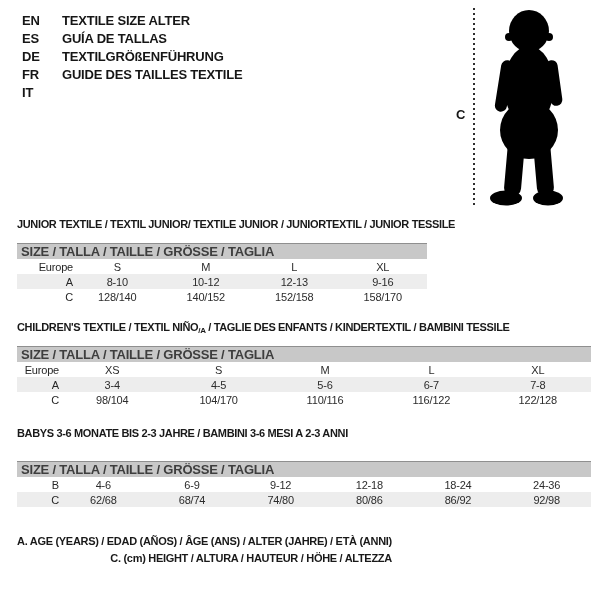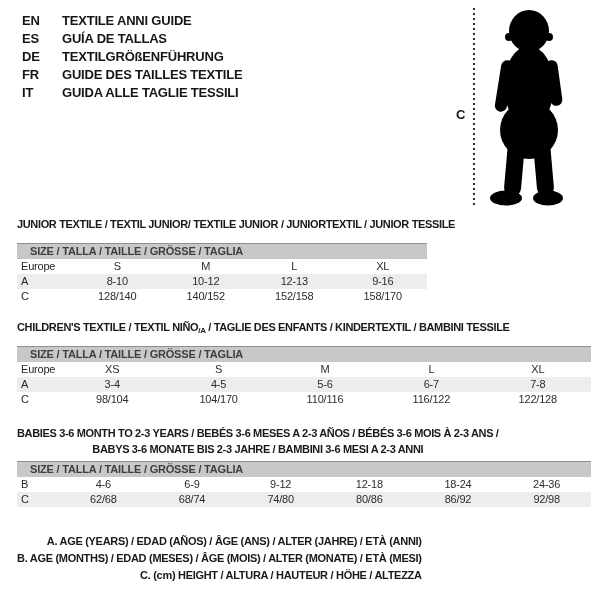--- a/index.html
+++ b/index.html
@@ -24,68 +24,67 @@
   .dotted-line {
     position: absolute; left: 473px; top: 8px; width: 2px; height: 199px;
     background-image: repeating-linear-gradient(to bottom, #2e2e2e 0px, #2e2e2e 2px, transparent 2px, transparent 5px);
   }
   .baby-svg { position: absolute; left: 483px; top: 8px; }
 
   
   .tbl-title {
     position: absolute; left: 17px;
     font-size: 11px; font-weight: bold; letter-spacing: -0.35px;
-    color: #191919; white-space: nowrap; line-height: 16px; text-align: center;
+    color: #191919; white-space: nowrap; line-height: 16px;
   }
   .subscript { font-size: 8px; vertical-align: -2px; font-weight: bold; }
   table.size-table {
     position: absolute; left: 17px;
     border-collapse: collapse; table-layout: fixed;
     font-size: 11px; letter-spacing: -0.2px; color: #2c2c2c;
   }
   .t1 { width: 410px; }
   .t2, .t3 { width: 574px; }
   table.size-table th {
     background: #c8c8c8; border-top: 1px solid #8f8f8f;
-    height: 15px; font-size: 11px; font-weight: 600; color: #3e3e3e;
-    text-align: left; padding-left: 13px; letter-spacing: -0.2px;
+    height: 15px; font-size: 13px; font-weight: 600; color: #3e3e3e;
+    text-align: left; padding-left: 4px; letter-spacing: -0.2px;
   }
   table.size-table td { height: 15px; text-align: center; font-weight: 400; }
-  table.size-table td.lbl { text-align: left; padding-left: 4px; color: #262626; margin-left: 8px; }
+  table.size-table td.lbl { text-align: right; padding-left: 4px; color: #262626; margin-left: 8px; }
   table.size-table tr.alt td { background: #ededed; }
 
   
   .notes { position: absolute; left: 17px; top: 533px; text-align: right; }
   .note-line { font-size: 11px; font-weight: bold; letter-spacing: -0.3px; line-height: 17px; color: #191919; white-space: nowrap; }
 </style>
 </head>
 <body>
 
 <div class="canvas">
 
   <div class="langs">
     <div class="lang-row">
       <span class="lang-code">EN</span>
-      <span class="lang-text">TEXTILE ANNI GUIDE</span>
+      <span class="lang-text">TEXTILE SIZE ALTER</span>
     </div>
     <div class="lang-row">
       <span class="lang-code">ES</span>
       <span class="lang-text">GUÍA DE TALLAS</span>
     </div>
     <div class="lang-row">
       <span class="lang-code">DE</span>
       <span class="lang-text">TEXTILGRÖßENFÜHRUNG</span>
     </div>
     <div class="lang-row">
       <span class="lang-code">FR</span>
       <span class="lang-text">GUIDE DES TAILLES TEXTILE</span>
     </div>
     <div class="lang-row">
       <span class="lang-code">IT</span>
-      <span class="lang-text">GUIDA ALLE TAGLIE TESSILI</span>
     </div>
   </div>
 
   <span class="fig-label">C</span>
   <div class="dotted-line"></div>
   <svg class="baby-svg" width="92" height="199" viewBox="0 0 92 199" xmlns="http://www.w3.org/2000/svg">
     <g fill="#000000">
 
       <ellipse cx="46" cy="23" rx="20" ry="21"></ellipse>
       <circle cx="26" cy="29" r="4"></circle>
@@ -184,21 +183,20 @@
         <td>98/104</td>
         <td>104/170</td>
         <td>110/116</td>
         <td>116/122</td>
         <td>122/128</td>
       </tr>
     </tbody>
   </table>
 
   <div class="tbl-title" style="top:425px;">
-    <div>BABIES 3-6 MONTH TO 2-3 YEARS / BEBÉS 3-6 MESES A 2-3 AÑOS / BÉBÉS 3-6 MOIS À 2-3 ANS /</div>
     <div>BABYS 3-6 MONATE BIS 2-3 JAHRE / BAMBINI 3-6 MESI A 2-3 ANNI</div>
   </div>
   <table class="size-table t3" style="top:461px;">
     <colgroup>
         <col style="width:42px">
         <col>
         <col>
         <col>
         <col>
         <col>
@@ -226,17 +224,16 @@
         <td>74/80</td>
         <td>80/86</td>
         <td>86/92</td>
         <td>92/98</td>
       </tr>
     </tbody>
   </table>
 
   <div class="notes">
     <div class="note-line">A. AGE (YEARS) / EDAD (AÑOS) / ÂGE (ANS) / ALTER (JAHRE) / ETÀ (ANNI)</div>
-    <div class="note-line">B. AGE (MONTHS) / EDAD (MESES) / ÂGE (MOIS) / ALTER (MONATE) / ETÀ (MESI)</div>
     <div class="note-line">C. (cm) HEIGHT / ALTURA / HAUTEUR / HÖHE / ALTEZZA</div>
   </div>
 
 </div>
 
 </body></html>

